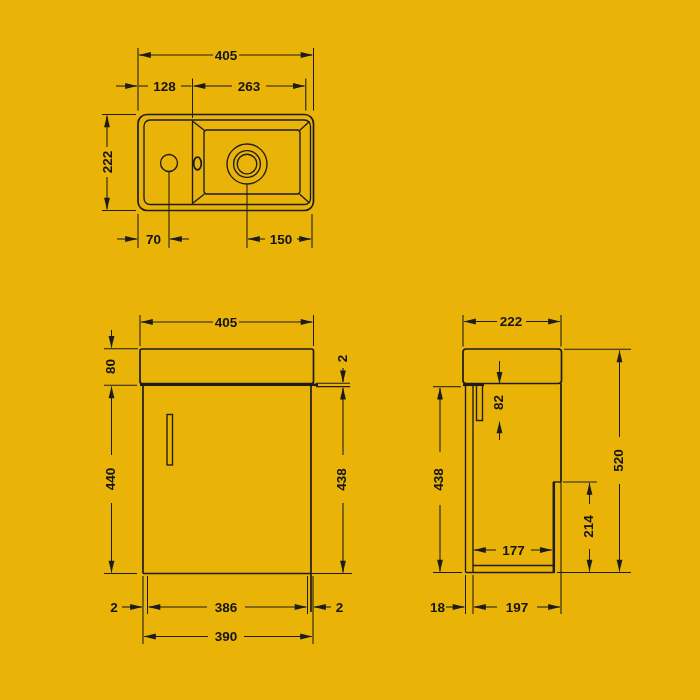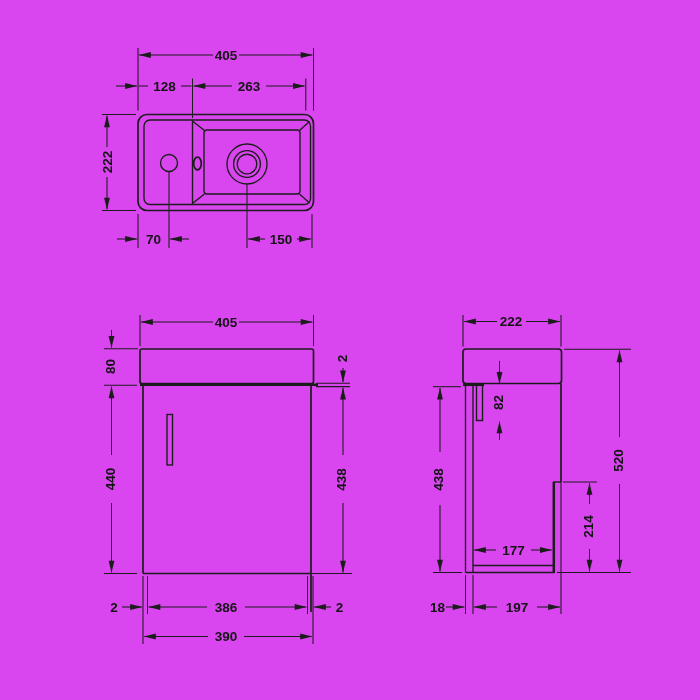--- a/index.html
+++ b/index.html
@@ -1,16 +1,16 @@
 <!DOCTYPE html>
 <html><head>
 <meta charset="utf-8">
 <style>
   html,body{margin:0;padding:0;background:#fff;}
-  .page{position:relative;width:700px;height:700px;background:#d946ef;overflow:hidden;
+  .page{position:relative;width:700px;height:700px;background:#eab308;overflow:hidden;
         font-family:"Liberation Sans",sans-serif;}
   svg{display:block;}
   .obj{stroke:#1c1c1c;fill:none;stroke-width:1.7;stroke-linecap:butt;}
   .obj-heavy{stroke:#1c1c1c;fill:none;stroke-width:2.5;}
   .obj-thin{stroke:#1c1c1c;fill:none;stroke-width:1.35;}
   .dim{stroke:#1c1c1c;fill:none;stroke-width:1.05;}
   text.dtext{font-family:"Liberation Sans",sans-serif;font-weight:bold;font-size:13.5px;
              fill:#141414;text-anchor:middle;}
 </style>
 </head>

